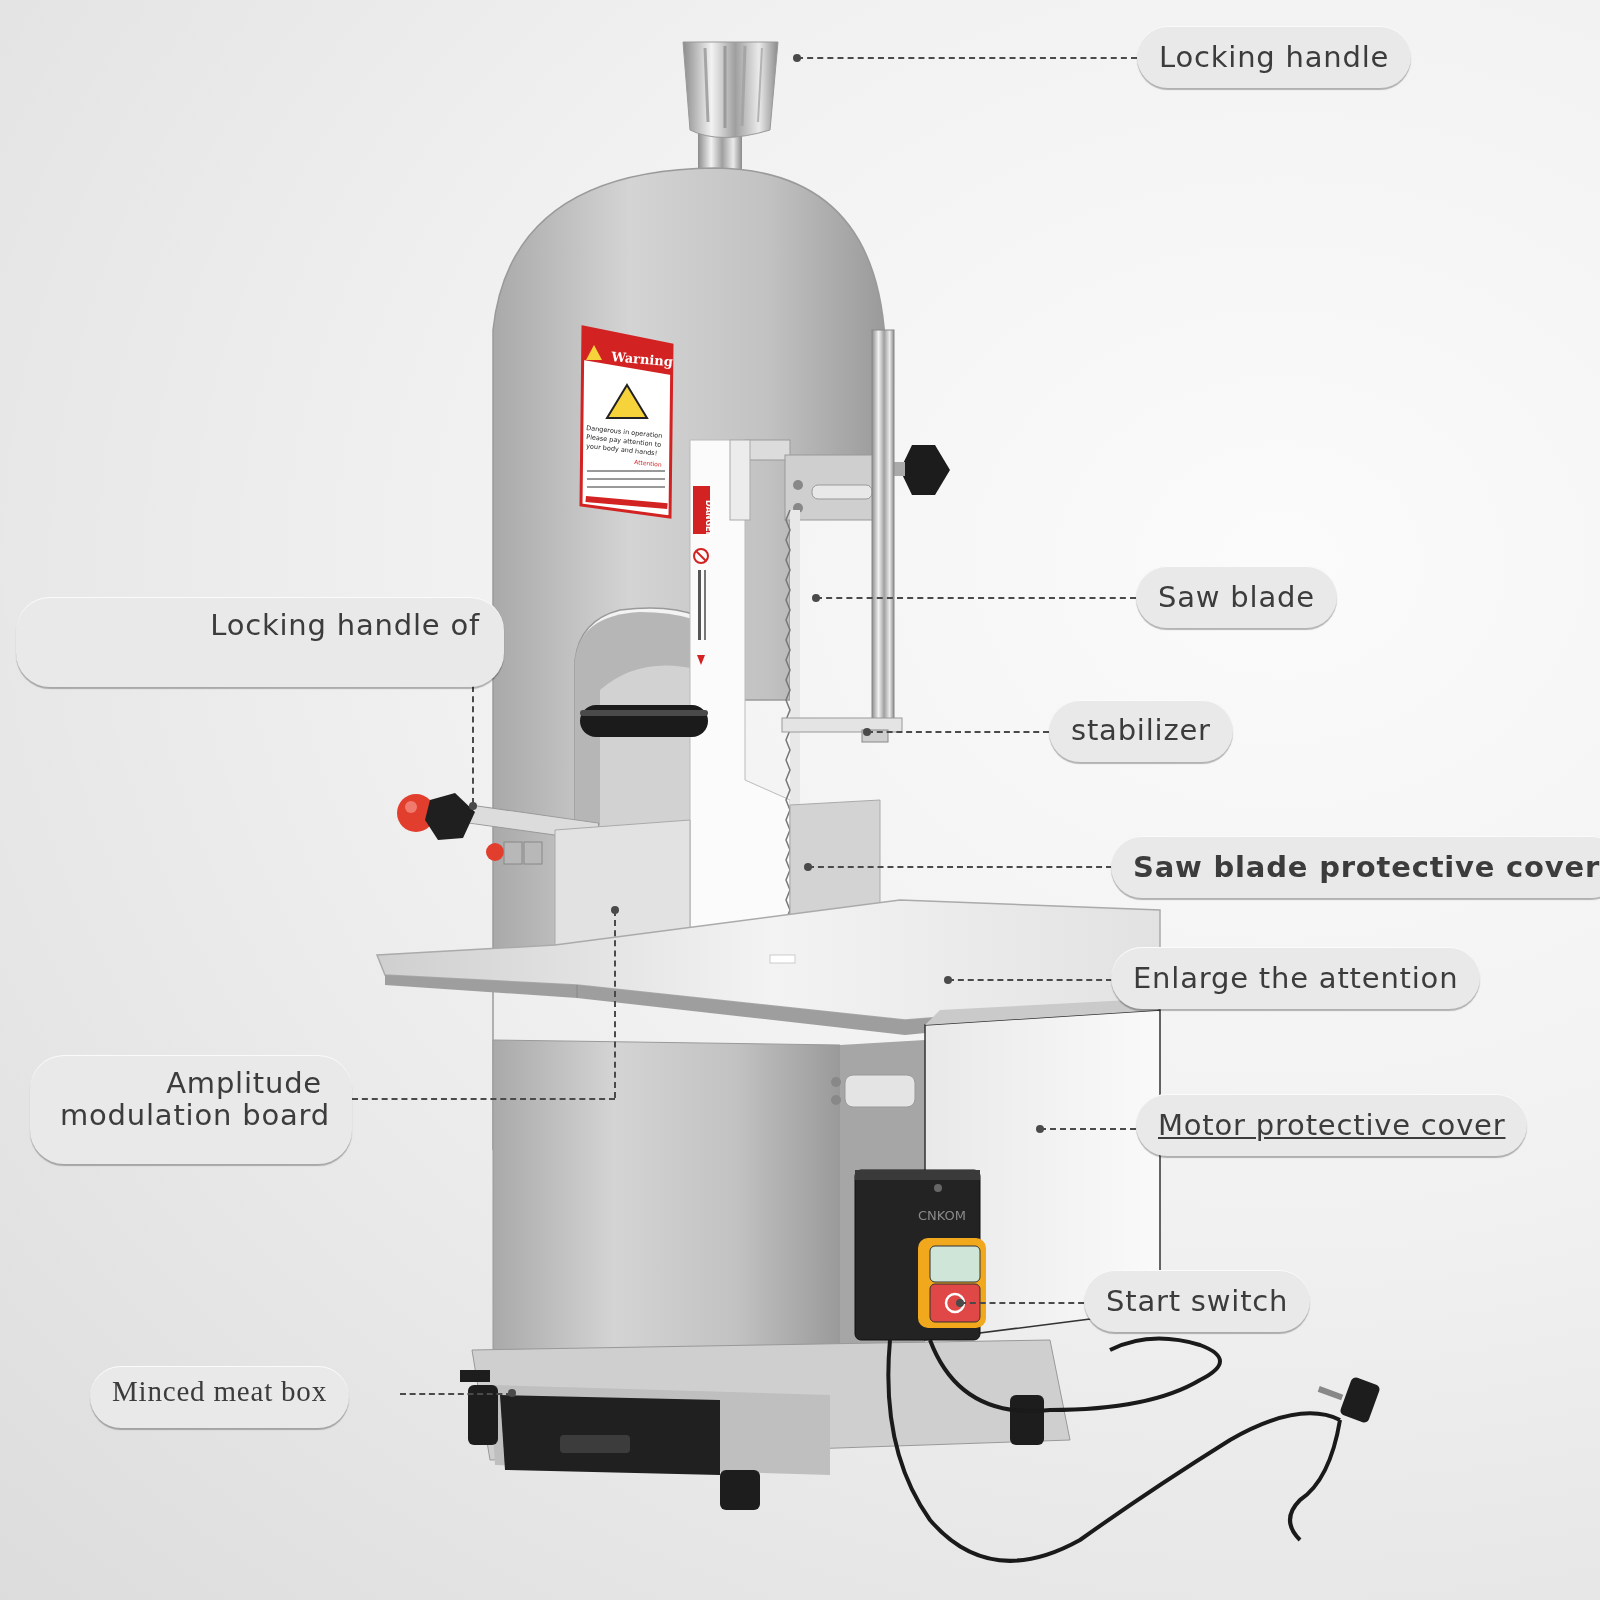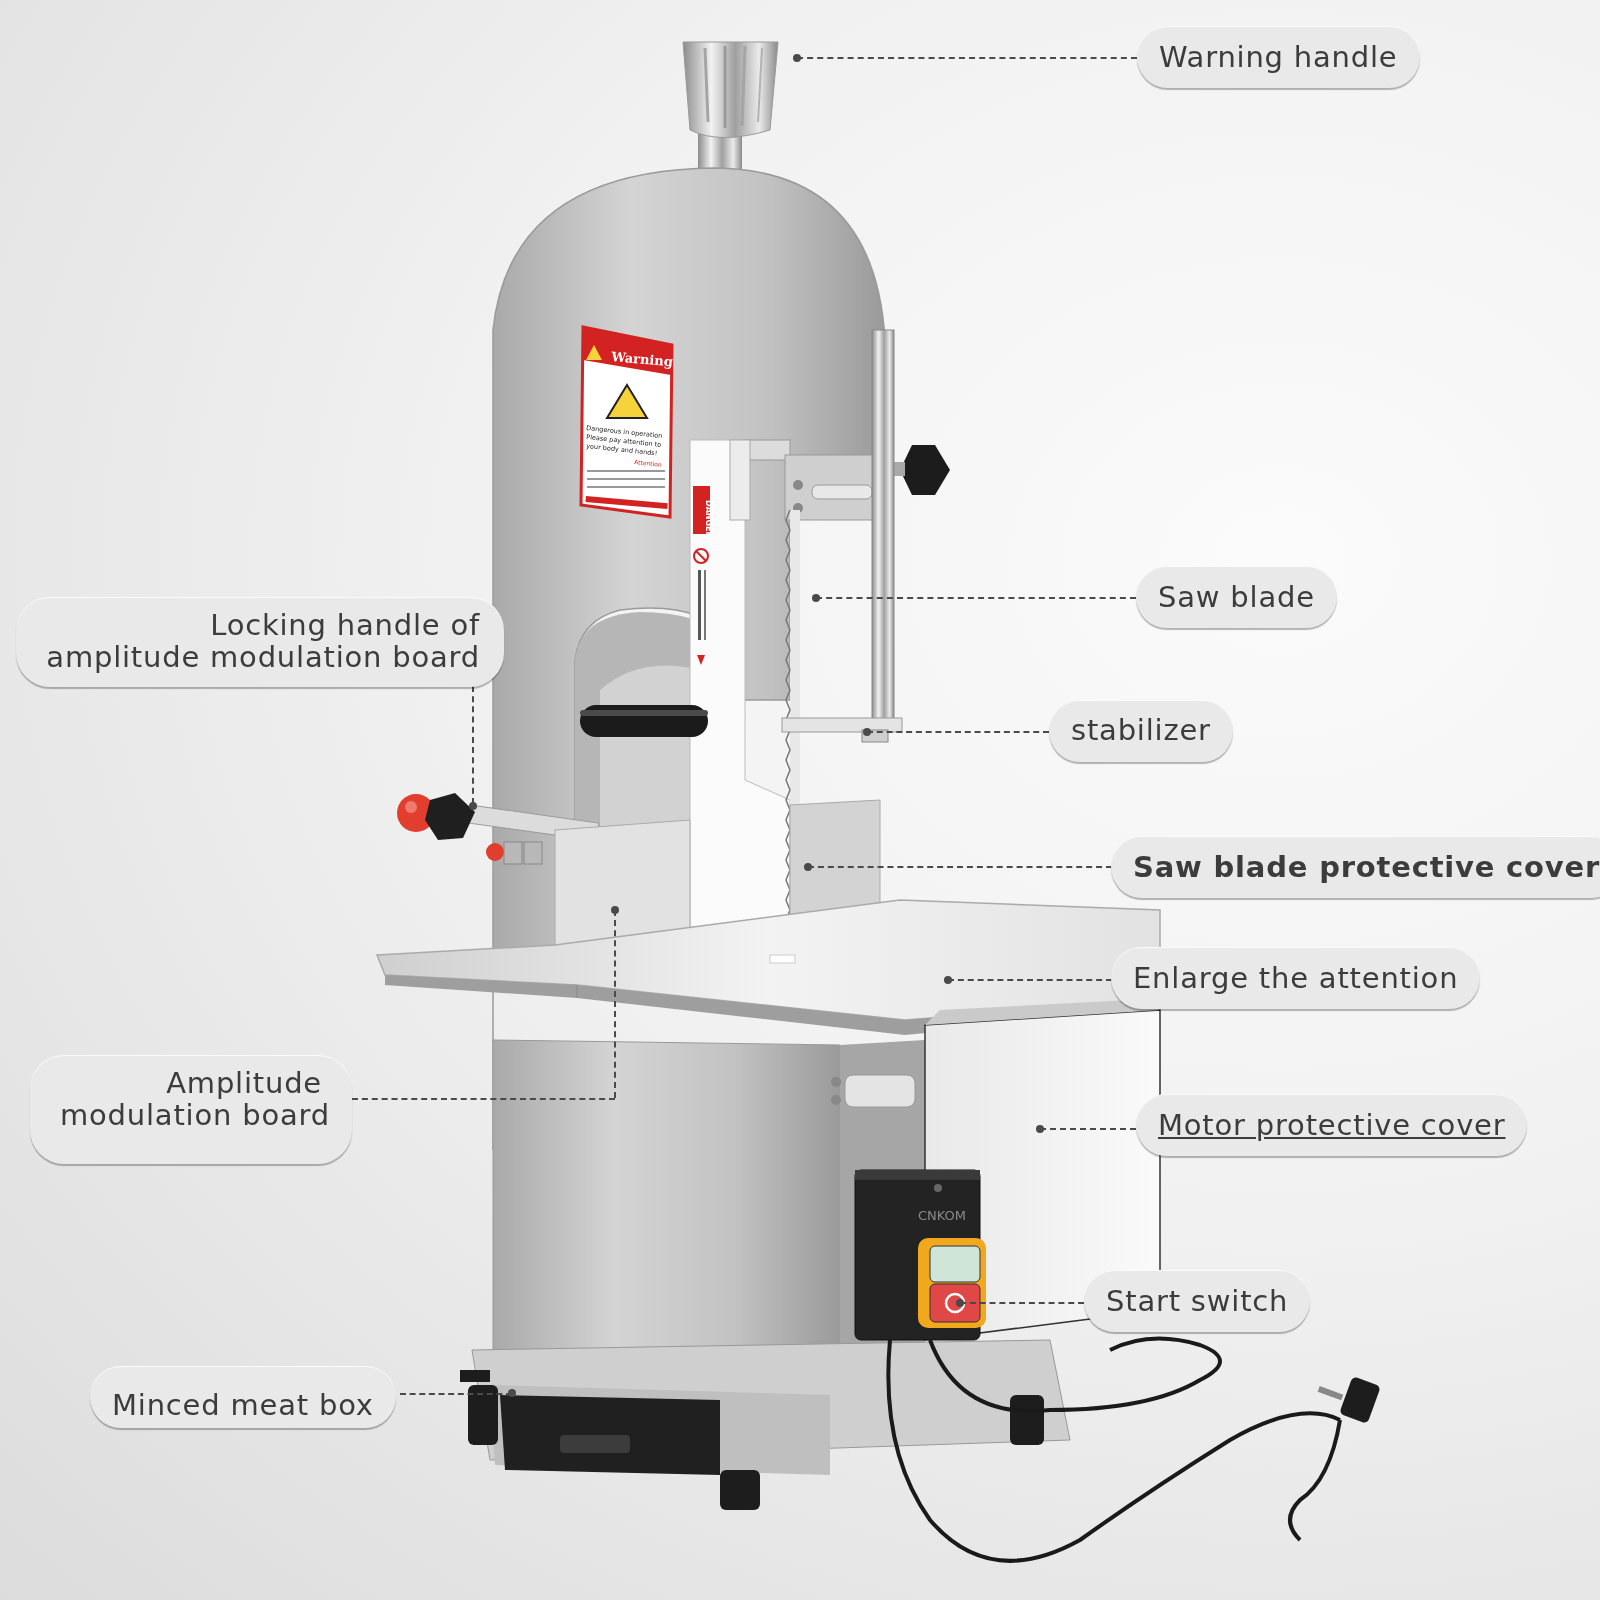--- a/index.html
+++ b/index.html
@@ -229,34 +229,33 @@
 <div class="dot" style="left:473px;top:806px;"></div>
 
 <div class="dot" style="left:615px;top:910px;"></div>
 <div class="vleader" style="left:614px;top:910px;height:188px;"></div>
 <div class="leader" style="left:352px;top:1098px;width:263px;"></div>
 
 <div class="leader" style="left:400px;top:1393px;width:112px;"></div>
 <div class="dot" style="left:512px;top:1393px;"></div>
 
 <div class="pill" style="left:1137px;top:26px;height:62px;padding-top:15px;">
-  <span class="line">Warning handle</span>
+  <span class="line">Locking handle</span>
 </div>
 
 <div class="pill" style="left:1136px;top:566px;height:62px;padding-top:15px;">
   <span class="line">Saw blade</span>
 </div>
 
 <div class="pill" style="left:1049px;top:700px;height:62px;padding-top:14px;">
   <span class="line">stabilizer</span>
 </div>
 
 <div class="pill right" style="left:16px;top:597px;width:488px;height:90px;padding:12px 24px;text-align:right;">
   <span class="line">Locking handle of</span>
-  <span class="line">amplitude modulation board</span>
 </div>
 
 <div class="pill" style="left:1111px;top:836px;height:62px;padding-top:15px;font-weight:bold;">
   <span class="line">Saw blade protective cover</span>
 </div>
 
 <div class="pill" style="left:1111px;top:947px;height:62px;padding-top:15px;">
   <span class="line">Enlarge the attention</span>
 </div>
 
@@ -266,15 +265,15 @@
 </div>
 
 <div class="pill" style="left:1136px;top:1094px;height:62px;padding-top:15px;text-decoration:underline;">
   <span class="line">Motor protective cover</span>
 </div>
 
 <div class="pill" style="left:1084px;top:1270px;height:62px;padding-top:15px;">
   <span class="line">Start switch</span>
 </div>
 
-<div class="pill" style="left:90px;top:1366px;height:62px;padding-top:23px;">
+<div class="pill" style="left:90px;top:1366px;height:62px;padding-top:9px;font-family:Liberation Serif, serif;">
   <span class="line">Minced meat box</span>
 </div>
 
 </body></html>

